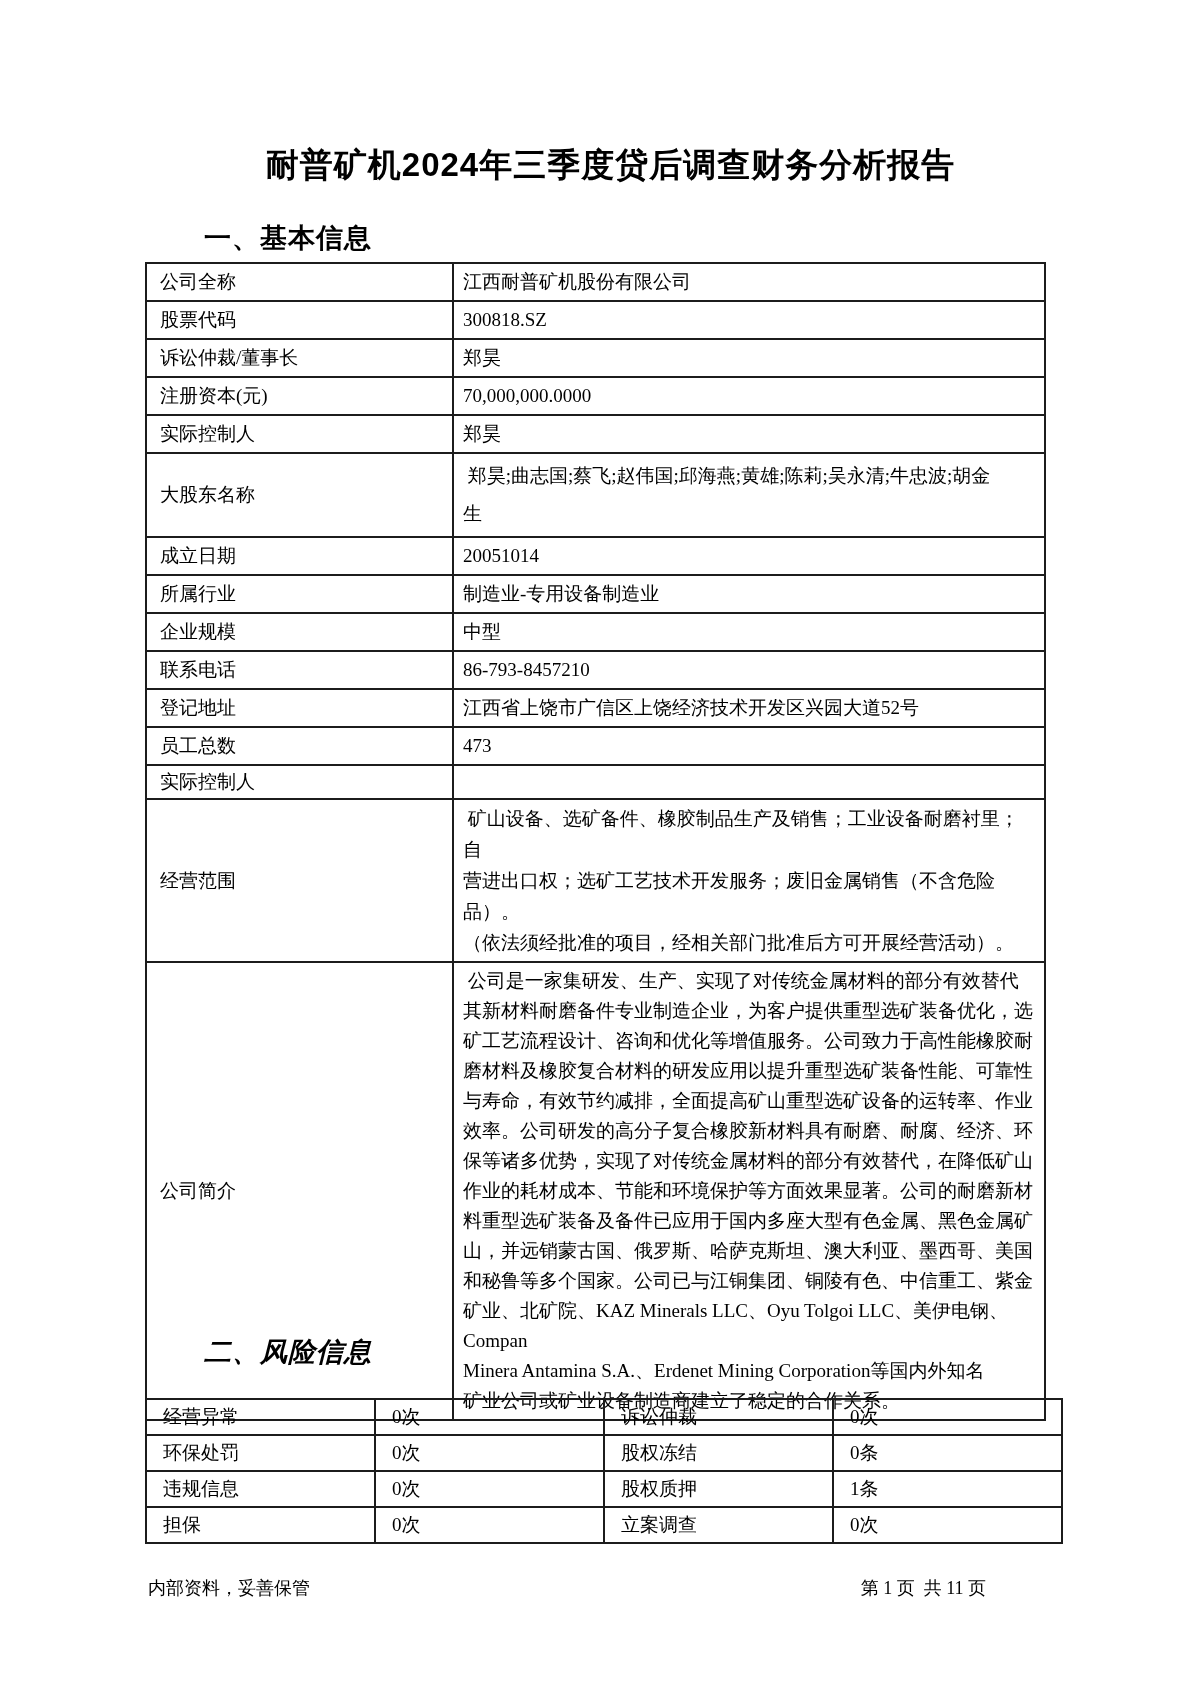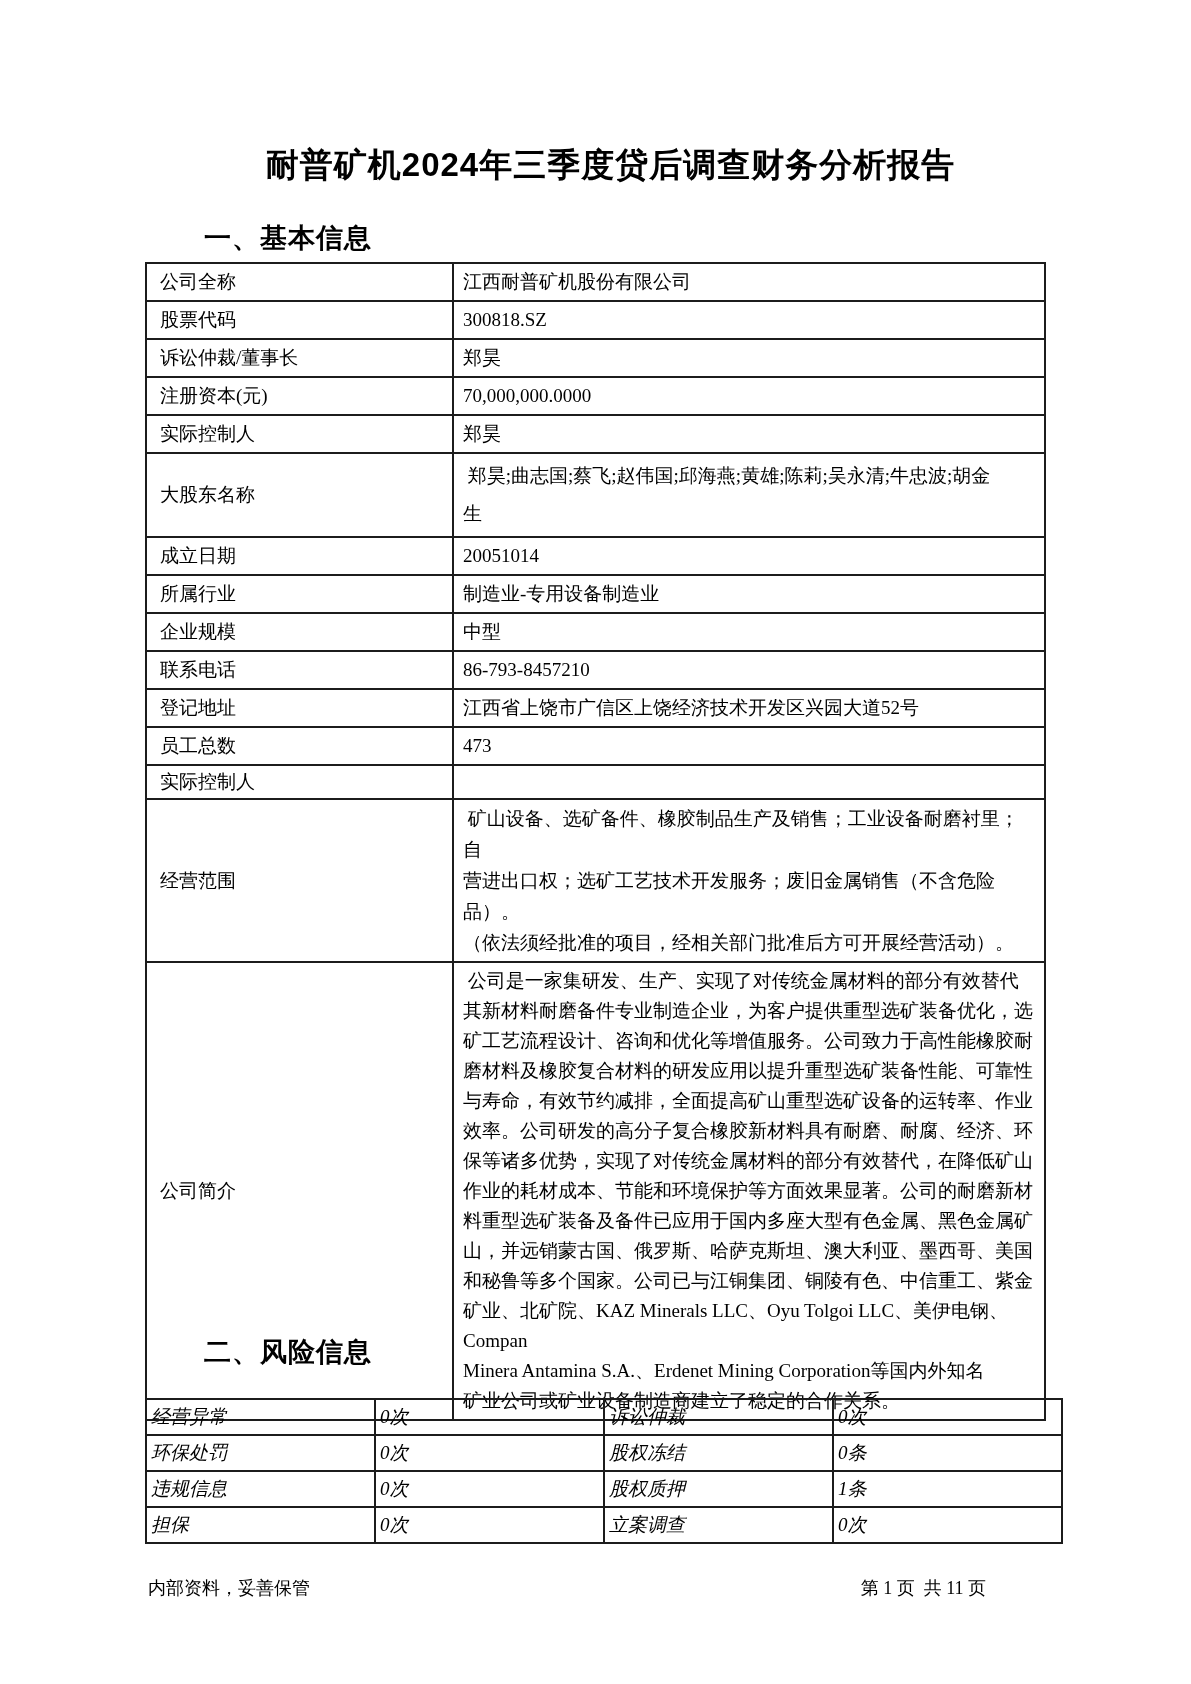--- a/index.html
+++ b/index.html
@@ -17,37 +17,37 @@
     font-family:"Liberation Sans","DejaVu Sans",sans-serif;
     font-weight:bold; font-size:33px; letter-spacing:1px;
     margin:15px;
   }
   .section-heading {
     position:absolute; left:196px;
     font-family:"Liberation Sans","DejaVu Sans",sans-serif;
     font-weight:bold; font-size:27px; margin:8px; letter-spacing:1px;
   }
   #heading-basic { top:212px; }
-  #heading-risk  { top:1326px; }
+  #heading-risk  { top:1326px;font-style:italic; }
 
   table { border-collapse:collapse; table-layout:fixed; font-size:19px; }
   td { border:2px solid #1c1c1c; vertical-align:middle; padding:0; }
 
   .info-table { position:absolute; left:145px; top:262px; width:901px;border-radius:6px; }
   .info-table tr { height:34px; }
   .info-table .label-cell { width:307px; padding-left:13px; }
   .info-table .value-cell { padding:3px 8px 3px 9px; }
   .cell-line { line-height:30px; white-space:pre-wrap; }
   
   .info-table tr:nth-child(6) .cell-line { line-height:38px; }
   
   .info-table tr:nth-child(14) .cell-line { line-height:31px; }
 
   .risk-table { position:absolute; left:145px; top:1398px; width:918px; }
-  .risk-table td { height:34px; padding-left:4px; white-space:pre-wrap;font-style:italic; }
+  .risk-table td { height:34px; padding-left:16px; white-space:pre-wrap; }
 
   .footer {
     position:absolute; left:148px; top:1576px; width:838px;
     display:flex; justify-content:space-between;
     font-size:18px;
   }
   .footer span { white-space:pre-wrap; }
 </style>
 </head>
 <body>

